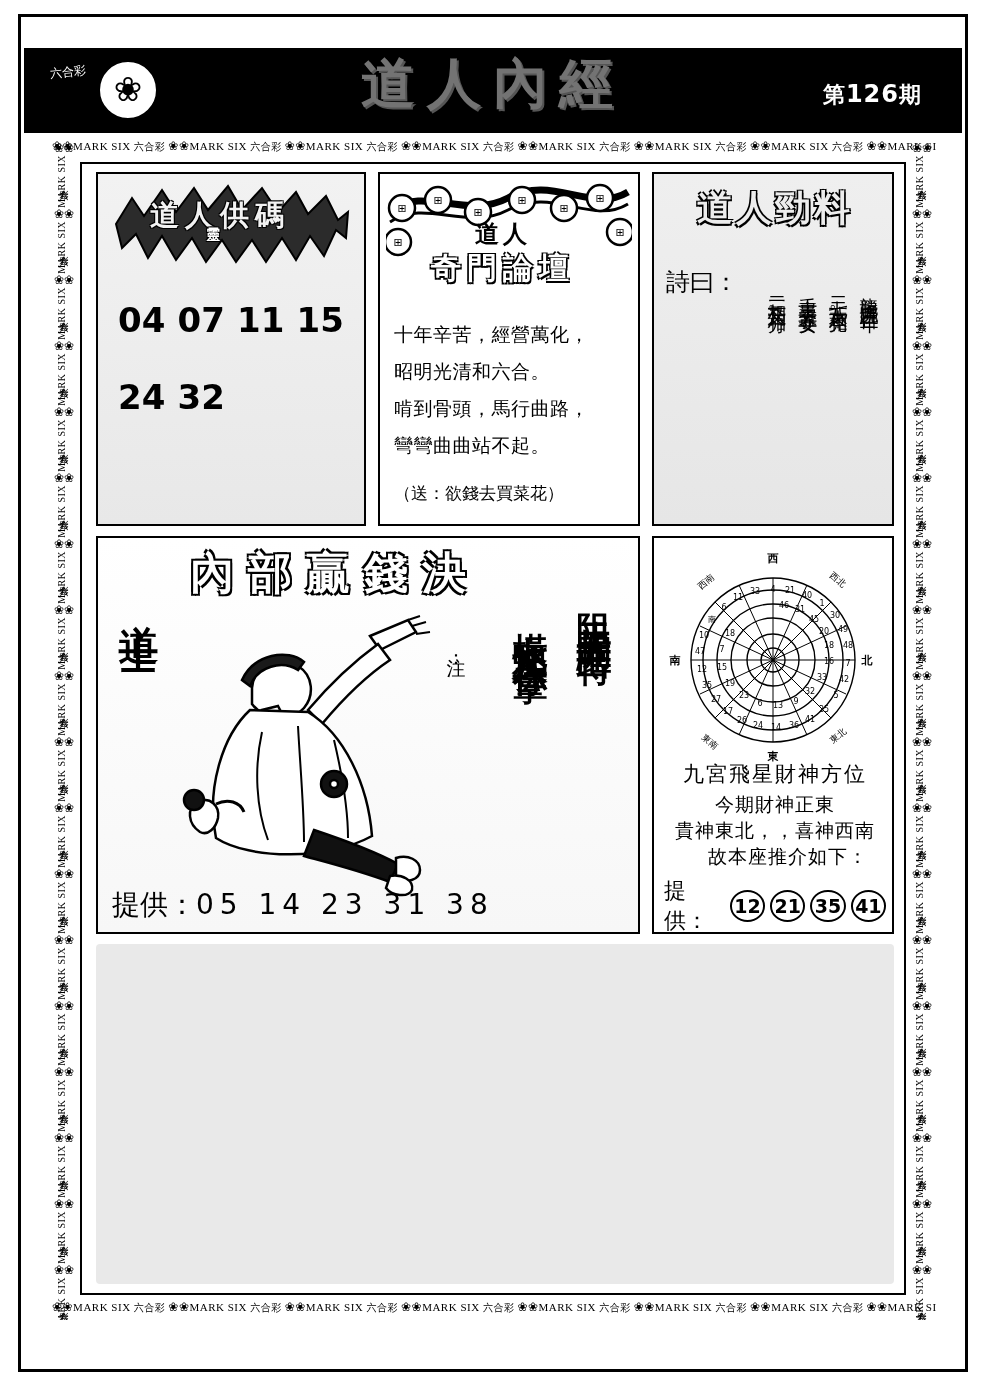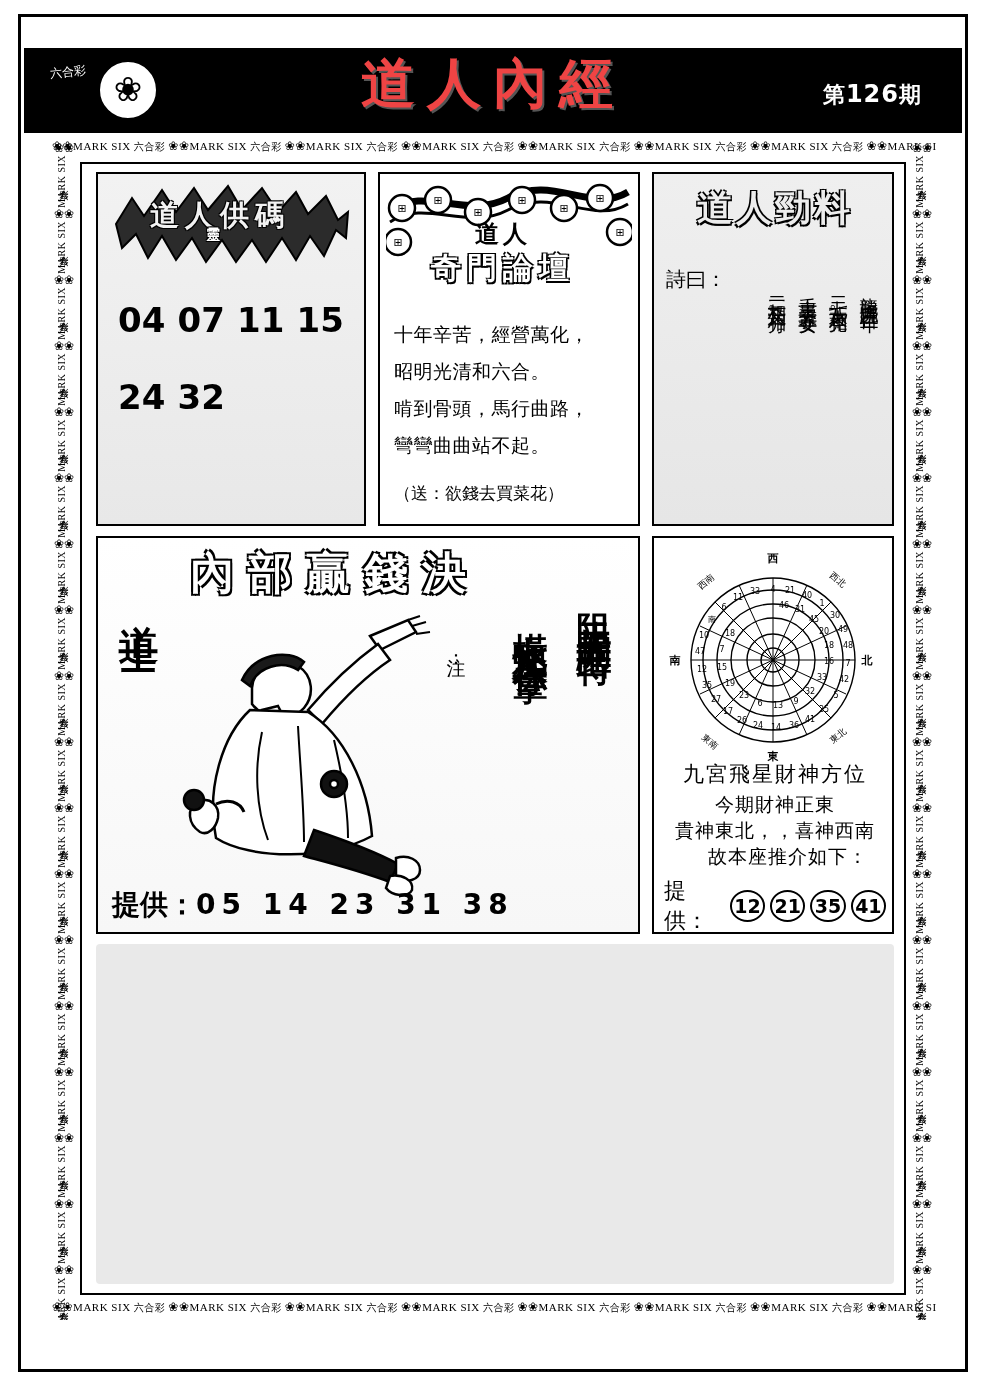--- a/index.html
+++ b/index.html
@@ -74,21 +74,21 @@
     font-family: "DejaVu Sans", sans-serif;
     transform: rotate(-6deg);
   }
   .masthead-title {
     position: absolute;
     left: 0; top: 48px;
     width: 986px;
     text-align: center;
     font-size: 54px;
     font-weight: bold;
-    color: #ef4444;
+    color: #737373;
     letter-spacing: 12px;
     font-family: "DejaVu Sans", sans-serif;
     text-shadow: 2px 2px 0 #555;
   }
   .issue {
     position: absolute;
     right: 64px; top: 80px;
     color: #fff;
     font-size: 22px;
     font-weight: bold;
@@ -293,21 +293,21 @@
     font-size: 36px;
     font-weight: bold;
     font-family: "DejaVu Sans", sans-serif;
     letter-spacing: 3px;
     color: #ededed;
     text-shadow: 1.5px 1.5px 0 #000, -1.5px -1.5px 0 #000, 1.5px -1.5px 0 #000, -1.5px 1.5px 0 #000;
   }
   .poem-label {
     position: absolute;
     left: 12px; top: 92px;
-    font-size: 20px;
+    font-size: 24px;
     font-family: "DejaVu Sans", sans-serif;
   }
   .poem-cols {
     position: absolute;
     right: 10px; top: 108px;
     height: 230px;
     display: flex;
     flex-direction: row-reverse;
     gap: 6px;
   }
@@ -377,21 +377,20 @@
     position: absolute;
     left: 60px; top: 76px;
     width: 300px; height: 290px;
   }
   .inner-supply {
     position: absolute;
     left: 14px; bottom: 8px;
     font-size: 28px;
     font-family: "DejaVu Sans", sans-serif;
     white-space: nowrap;
-    font-weight: bold;
   }
   .inner-supply .nums {
     font-family: "DejaVu Sans", sans-serif;
     letter-spacing: 6px;
   }
 
   .p-compass {
     left: 652px; top: 536px;
     width: 242px; height: 398px;
     background: #fff;

